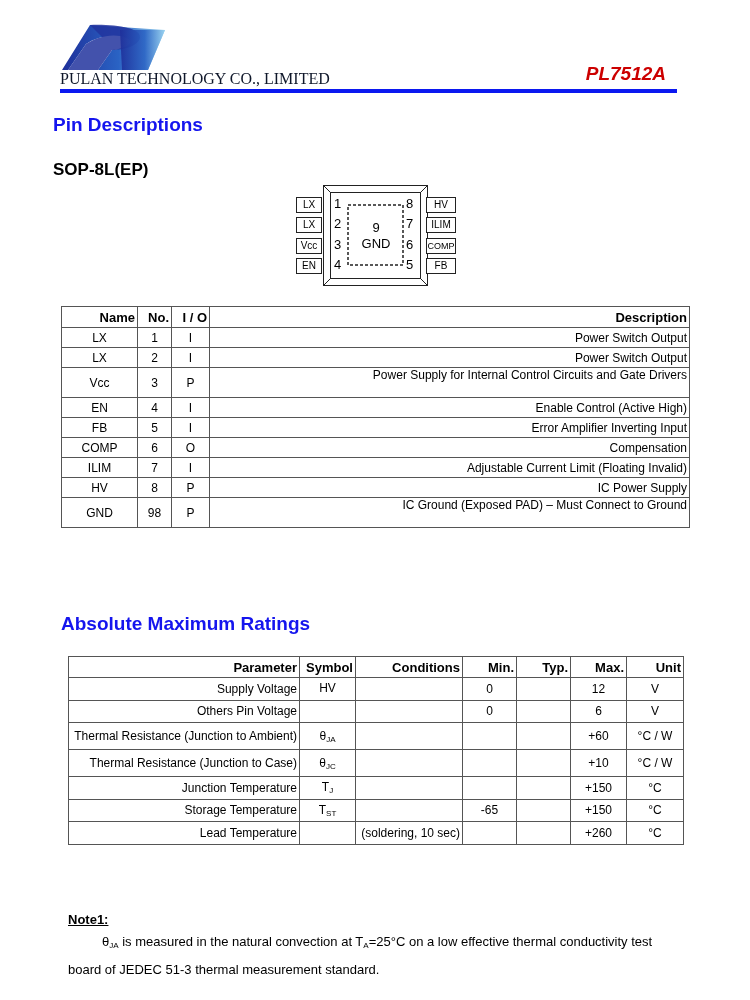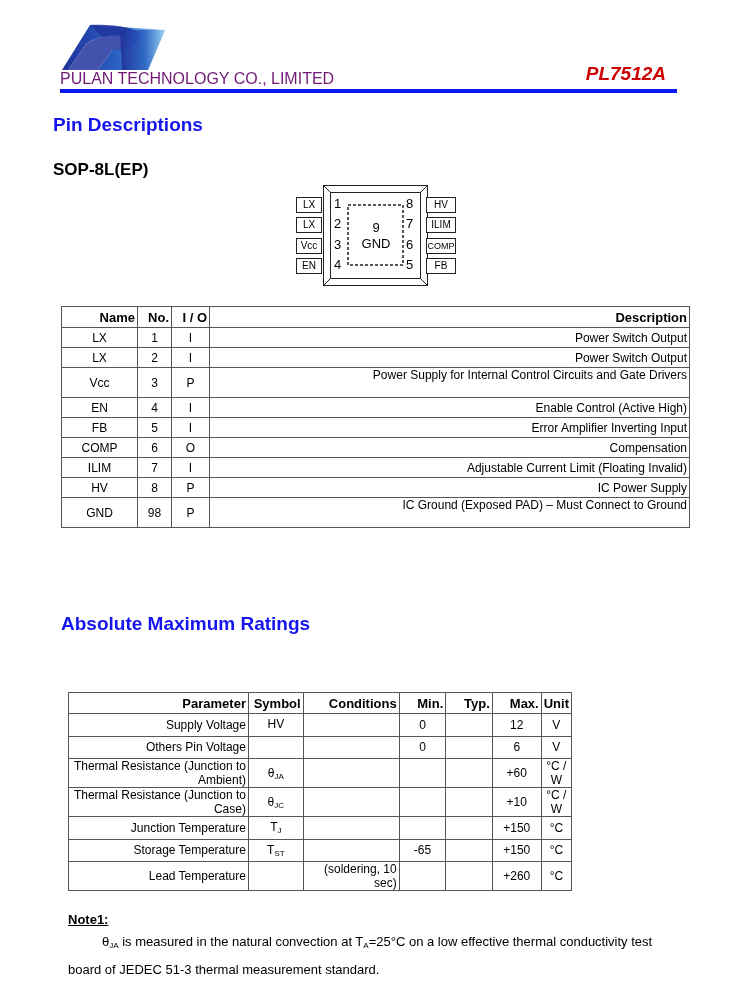--- a/index.html
+++ b/index.html
@@ -1,22 +1,22 @@
 <!DOCTYPE html>
 <html><head>
 <meta charset="utf-8">
 <style>
   html, body { margin: 0; padding: 0; background: #ffffff; }
   body { width: 750px; height: 1000px; position: relative; overflow: hidden;
          font-family: "Liberation Sans", sans-serif; color: #000; }
 
   
   .logo { position: absolute; left: 60px; top: 22px; width: 110px; height: 50px; }
-  .company { position: absolute; left: 60px; top: 70px; font-family: Liberation Sans, sans-serif;
-             font-size: 16px; color: #701a75; letter-spacing: 0px; }
+  .company { position: absolute; left: 60px; top: 70px; font-family: Liberation Serif, serif;
+             font-size: 16px; color: #0f172a; letter-spacing: 0px; }
   .part { position: absolute; right: 84px; top: 63px; font-family: "Liberation Sans", sans-serif;
           font-weight: bold; font-style: italic; font-size: 19px; color: #cc0000; }
   .header-rule { position: absolute; left: 60px; top: 89px; width: 617px; height: 4px; background: #0b18f0; }
 
   
   .section-title { position: absolute; font-weight: bold; font-size: 19px; color: #1515ee; }
   .pkg-label { position: absolute; left: 53px; top: 160px; font-weight: bold; font-size: 17px; }
 
   
   .pkg { position: absolute; left: 323px; top: 185px; width: 105px; height: 101px; }
@@ -31,21 +31,21 @@
   table.tbl th { font-weight: bold; font-size: 13px; height: 20px; text-align: right; }
   .c { text-align: center; }
   .l { text-align: right; }
 
   .pin-tbl { left: 61px; top: 306px; width: 629px; }
   .pin-tbl td { height: 19px; }
   .pin-tbl td.desc { vertical-align: middle; }
   .pin-tbl tr.tall td { height: 29px; }
   .pin-tbl tr.tall td.desc { vertical-align: top; }
 
-  .amr-tbl { left: 68px; top: 656px; width: 504px; margin-top: 36px; }
+  .amr-tbl { left: 68px; top: 656px; width: 616px; }
   .amr-tbl td { height: 21.5px; }
   .amr-tbl tr.tall td { height: 26px; }
   sub.s { font-size: 8px; vertical-align: -2px; }
 
   .note-title { position: absolute; left: 68px; top: 912px; font-weight: bold; font-size: 13px; text-decoration: underline; }
   .note-body { position: absolute; left: 68px; top: 930px; width: 620px; font-size: 13px; line-height: 24px; }
   .note-body .indent { display: inline-block; width: 34px; }
 </style>
 </head>
 <body>

